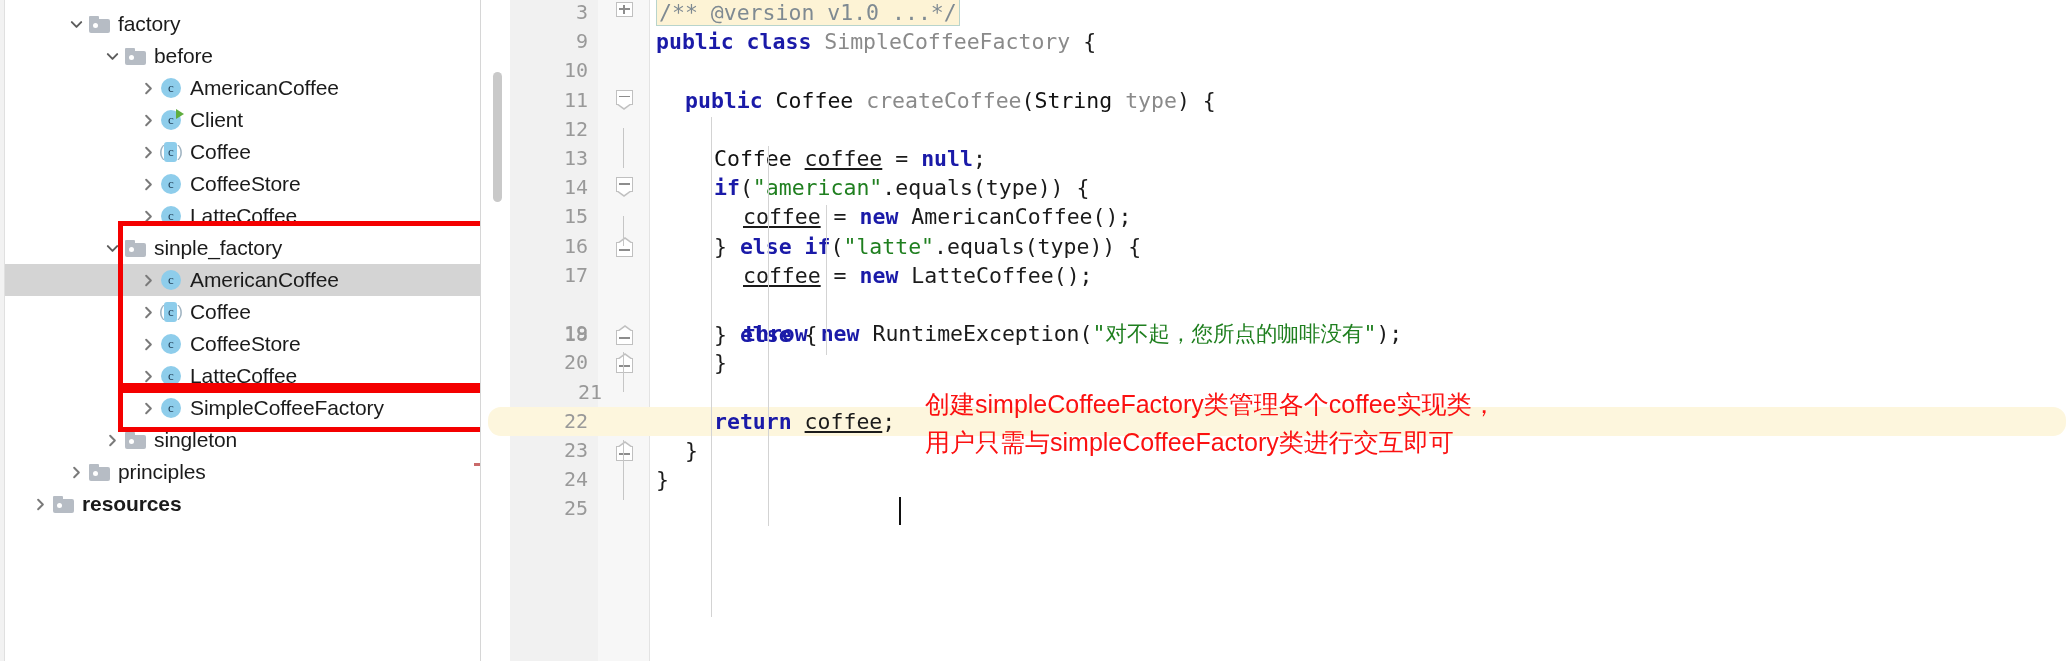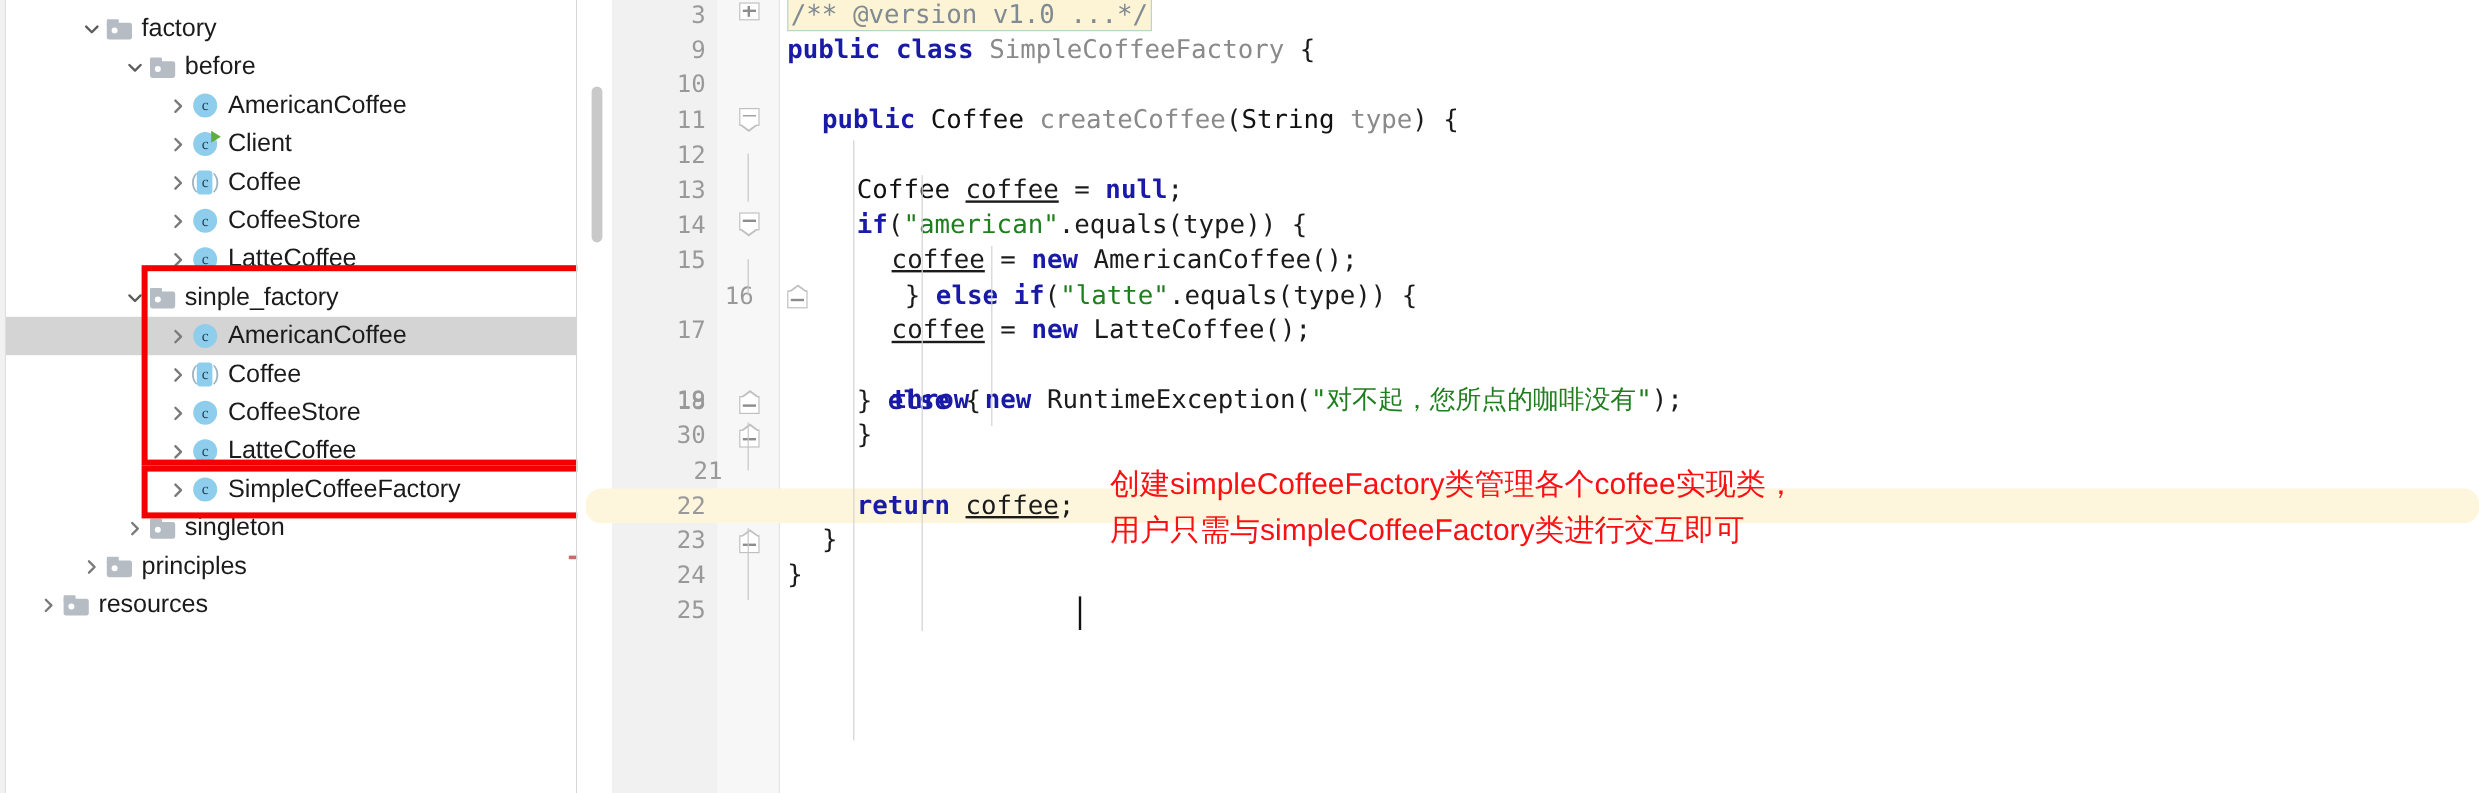--- a/index.html
+++ b/index.html
@@ -426,21 +426,21 @@
           </span>
           <span class="node-icon">
             <span class="folder">
               <span class="tab"></span>
               <span class="body"></span>
               <span class="dot"></span>
             </span>
           </span>
           <span class="node-label">principles</span>
         </div>
-        <div class="tree-row" style="top: 488px;">
+        <div class="tree-row" style="top: 488px; font-weight: bold;">
           <span style="display:inline-block;width:24px"></span>
           <span class="arrow">
             <svg width="15" height="15" viewBox="0 0 16 16">
               <path d="M5.5 3 L10.5 8 L5.5 13" fill="none" stroke="#7a7a7a" stroke-width="2.1" stroke-linecap="round" stroke-linejoin="round"></path>
             </svg>
           </span>
           <span class="node-icon">
             <span class="folder">
               <span class="tab"></span>
               <span class="body"></span>
@@ -513,21 +513,21 @@
               <span class="tail-in"></span>
               <span class="minus"></span>
             </span>
           </div>
           <div class="code-text" style="left: 226px;"><span class="kw">if</span><span class="blk">(</span><span class="str">"american"</span><span class="blk">.equals(type)) {</span></div>
         </div>
         <div class="code-line" style="top: 202.4px;">
           <div class="lineno">15</div>
           <div class="code-text" style="left: 255px;"><span class="fld">coffee</span><span class="blk"> = </span><span class="kw">new </span><span class="blk">AmericanCoffee();</span></div>
         </div>
-        <div class="code-line" style="top: 231.6px; margin-left: 40px;">
+        <div class="code-line" style="top: 231.6px;">
           <div class="lineno">16</div>
           <div class="foldmark">
             <span class="fold-ico" style="transform:rotate(180deg)">
               <span class="sq"></span>
               <span class="tail"></span>
               <span class="tail-in"></span>
               <span class="minus"></span>
             </span>
           </div>
           <div class="code-text" style="left: 226px;"><span class="blk">} </span><span class="kw">else if</span><span class="blk">(</span><span class="str">"latte"</span><span class="blk">.equals(type)) {</span></div>
@@ -546,21 +546,21 @@
               <span class="minus"></span>
             </span>
           </div>
           <div class="code-text" style="left: 226px;"><span class="blk">} </span><span class="kw">else</span><span class="blk"> {</span></div>
         </div>
         <div class="code-line" style="top: 319.2px;">
           <div class="lineno">19</div>
           <div class="code-text" style="left: 255px;"><span class="kw">throw new </span><span class="blk">RuntimeException(</span><span class="str">"对不起，您所点的咖啡没有"</span><span class="blk">);</span></div>
         </div>
         <div class="code-line" style="top: 348.4px;">
-          <div class="lineno">30</div>
+          <div class="lineno">20</div>
           <div class="foldmark">
             <span class="fold-ico" style="transform:rotate(180deg)">
               <span class="sq"></span>
               <span class="tail"></span>
               <span class="tail-in"></span>
               <span class="minus"></span>
             </span>
           </div>
           <div class="code-text" style="left: 226px;"><span class="blk">}</span></div>
         </div>

